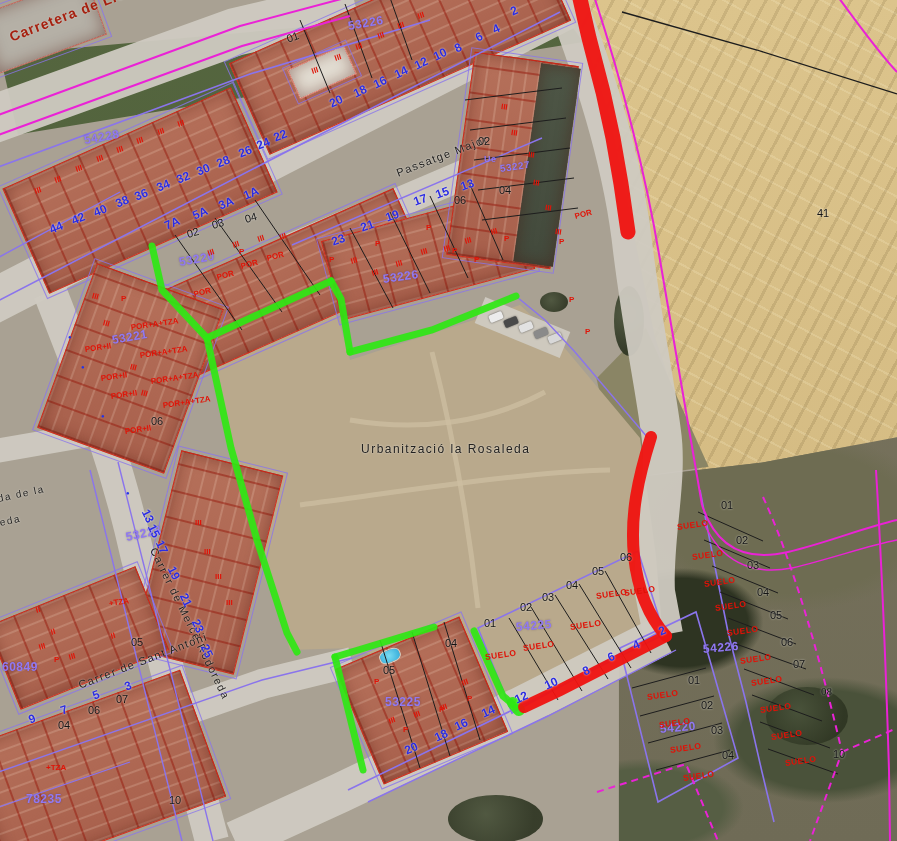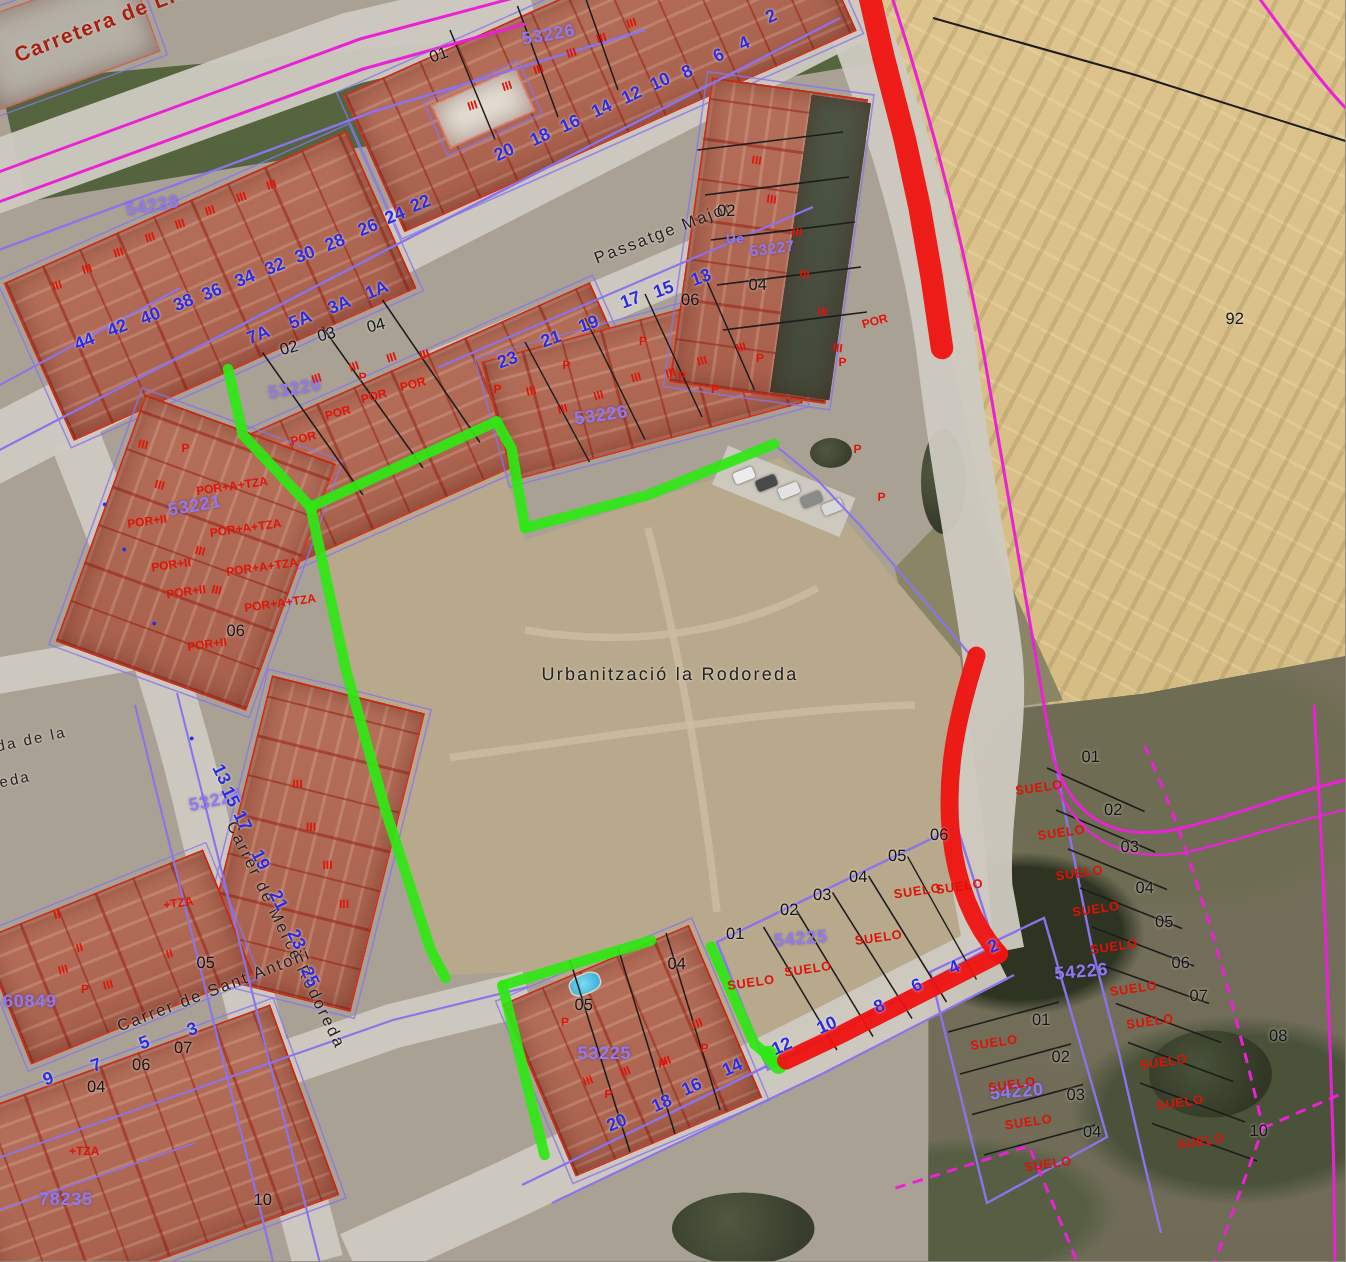--- a/index.html
+++ b/index.html
@@ -179,21 +179,21 @@
       <path d="M 578,-10 L 589,38 L 603,92 L 613,138 L 621,184 L 628,232" fill="none" stroke="#ef1310" stroke-width="15" stroke-linecap="round" opacity="0.95"></path>
       <path d="M 651,437 C 638,478 630,515 634,556 C 638,592 650,618 666,636" fill="none" stroke="#ef1310" stroke-width="12" stroke-linecap="round" opacity="0.95"></path>
       <path d="M 666,636 L 560,690 L 524,707" fill="none" stroke="#ef1310" stroke-width="12" stroke-linecap="round" opacity="0.95"></path>
     </svg>
   <div class="layer" id="label-layer">
       <div class="lb sn" style="left: 397px; top: 168px; transform: rotate(-21deg);">Passatge Major</div>
       <div class="lb sn" style="left: 153px; top: 543px; transform: rotate(64deg);">Carrer de Mercè Rodoreda</div>
       <div class="lb sn" style="left: 79px; top: 680px; transform: rotate(-21deg);">Carrer de Sant Antoni</div>
       <div class="lb sn" style="left: -2px; top: 494px; transform: rotate(-12deg); font-size: 10px;">da de la</div>
       <div class="lb sn" style="left: 0px; top: 518px; transform: rotate(-12deg); font-size: 10px;">eda</div>
-      <div class="lb sn" style="left: 361px; top: 443px; transform: rotate(0deg); font-size: 12px;">Urbanització la Rodoreda</div>
+      <div class="lb sn" style="left: 361px; top: 443px; transform: rotate(0deg); font-size: 12px;">Urbanització la Rosaleda</div>
       <div class="lb rn" style="left: 10px; top: 30px; transform: rotate(-21deg);">Carretera de Lleida</div>
       <div class="lb pc" style="left: 84px; top: 134px; transform: rotate(-10deg);">54228</div>
       <div class="lb pc" style="left: 348px; top: 20px; transform: rotate(-10deg);">53226</div>
       <div class="lb pc" style="left: 179px; top: 256px; transform: rotate(-10deg);">53220</div>
       <div class="lb pc" style="left: 112px; top: 334px; transform: rotate(-10deg);">53221</div>
       <div class="lb pc" style="left: 126px; top: 531px; transform: rotate(-12deg);">53228</div>
       <div class="lb pc" style="left: 2px; top: 661px; transform: rotate(0deg);">60849</div>
       <div class="lb pc" style="left: 26px; top: 793px; transform: rotate(0deg);">78235</div>
       <div class="lb pc" style="left: 383px; top: 273px; transform: rotate(-8deg);">53226</div>
       <div class="lb pc" style="left: 385px; top: 696px; transform: rotate(0deg);">53225</div>
@@ -249,21 +249,21 @@
       <div class="lb bn" style="left: 435px; top: 732px; transform: rotate(-24deg);">18</div>
       <div class="lb bn" style="left: 455px; top: 721px; transform: rotate(-24deg);">16</div>
       <div class="lb bn" style="left: 482px; top: 708px; transform: rotate(-24deg);">14</div>
       <div class="lb bn" style="left: 515px; top: 694px; transform: rotate(-24deg);">12</div>
       <div class="lb bn" style="left: 545px; top: 680px; transform: rotate(-24deg);">10</div>
       <div class="lb bn" style="left: 583px; top: 666px; transform: rotate(-24deg);">8</div>
       <div class="lb bn" style="left: 608px; top: 652px; transform: rotate(-24deg);">6</div>
       <div class="lb bn" style="left: 633px; top: 640px; transform: rotate(-24deg);">4</div>
       <div class="lb bn" style="left: 659px; top: 626px; transform: rotate(-24deg);">2</div>
       <div class="lb kn" style="left: 287px; top: 34px; transform: rotate(-20deg);">01</div>
-      <div class="lb kn" style="left: 817px; top: 208px; transform: rotate(0deg);">92</div>
+      <div class="lb kn" style="left: 817px; top: 208px; transform: rotate(0deg);">41</div>
       <div class="lb kn" style="left: 187px; top: 229px; transform: rotate(-15deg);">02</div>
       <div class="lb kn" style="left: 212px; top: 220px; transform: rotate(-15deg);">03</div>
       <div class="lb kn" style="left: 245px; top: 214px; transform: rotate(-15deg);">04</div>
       <div class="lb kn" style="left: 478px; top: 136px; transform: rotate(0deg);">02</div>
       <div class="lb kn" style="left: 499px; top: 185px; transform: rotate(0deg);">04</div>
       <div class="lb kn" style="left: 454px; top: 195px; transform: rotate(0deg);">06</div>
       <div class="lb kn" style="left: 151px; top: 416px; transform: rotate(0deg);">06</div>
       <div class="lb kn" style="left: 131px; top: 637px; transform: rotate(0deg);">05</div>
       <div class="lb kn" style="left: 116px; top: 694px; transform: rotate(0deg);">07</div>
       <div class="lb kn" style="left: 88px; top: 705px; transform: rotate(0deg);">06</div>
@@ -277,21 +277,21 @@
       <div class="lb kn" style="left: 566px; top: 580px; transform: rotate(0deg);">04</div>
       <div class="lb kn" style="left: 592px; top: 566px; transform: rotate(0deg);">05</div>
       <div class="lb kn" style="left: 620px; top: 552px; transform: rotate(0deg);">06</div>
       <div class="lb kn" style="left: 721px; top: 500px; transform: rotate(0deg);">01</div>
       <div class="lb kn" style="left: 736px; top: 535px; transform: rotate(0deg);">02</div>
       <div class="lb kn" style="left: 747px; top: 560px; transform: rotate(0deg);">03</div>
       <div class="lb kn" style="left: 757px; top: 587px; transform: rotate(0deg);">04</div>
       <div class="lb kn" style="left: 770px; top: 610px; transform: rotate(0deg);">05</div>
       <div class="lb kn" style="left: 781px; top: 637px; transform: rotate(0deg);">06</div>
       <div class="lb kn" style="left: 793px; top: 659px; transform: rotate(0deg);">07</div>
-      <div class="lb kn" style="left: 846px; top: 686px; transform: rotate(0deg);">08</div>
+      <div class="lb kn" style="left: 821px; top: 686px; transform: rotate(0deg); font-family: Liberation Serif, serif;">08</div>
       <div class="lb kn" style="left: 833px; top: 749px; transform: rotate(0deg);">10</div>
       <div class="lb kn" style="left: 688px; top: 675px; transform: rotate(0deg);">01</div>
       <div class="lb kn" style="left: 701px; top: 700px; transform: rotate(0deg);">02</div>
       <div class="lb kn" style="left: 711px; top: 725px; transform: rotate(0deg);">03</div>
       <div class="lb kn" style="left: 722px; top: 750px; transform: rotate(0deg);">04</div>
       <div class="lb rl" style="left: 194px; top: 291px; transform: rotate(-15deg);">POR</div>
       <div class="lb rl" style="left: 217px; top: 274px; transform: rotate(-15deg);">POR</div>
       <div class="lb rl" style="left: 241px; top: 263px; transform: rotate(-15deg);">POR</div>
       <div class="lb rl" style="left: 267px; top: 255px; transform: rotate(-15deg);">POR</div>
       <div class="lb rl" style="left: 575px; top: 213px; transform: rotate(-15deg);">POR</div>

